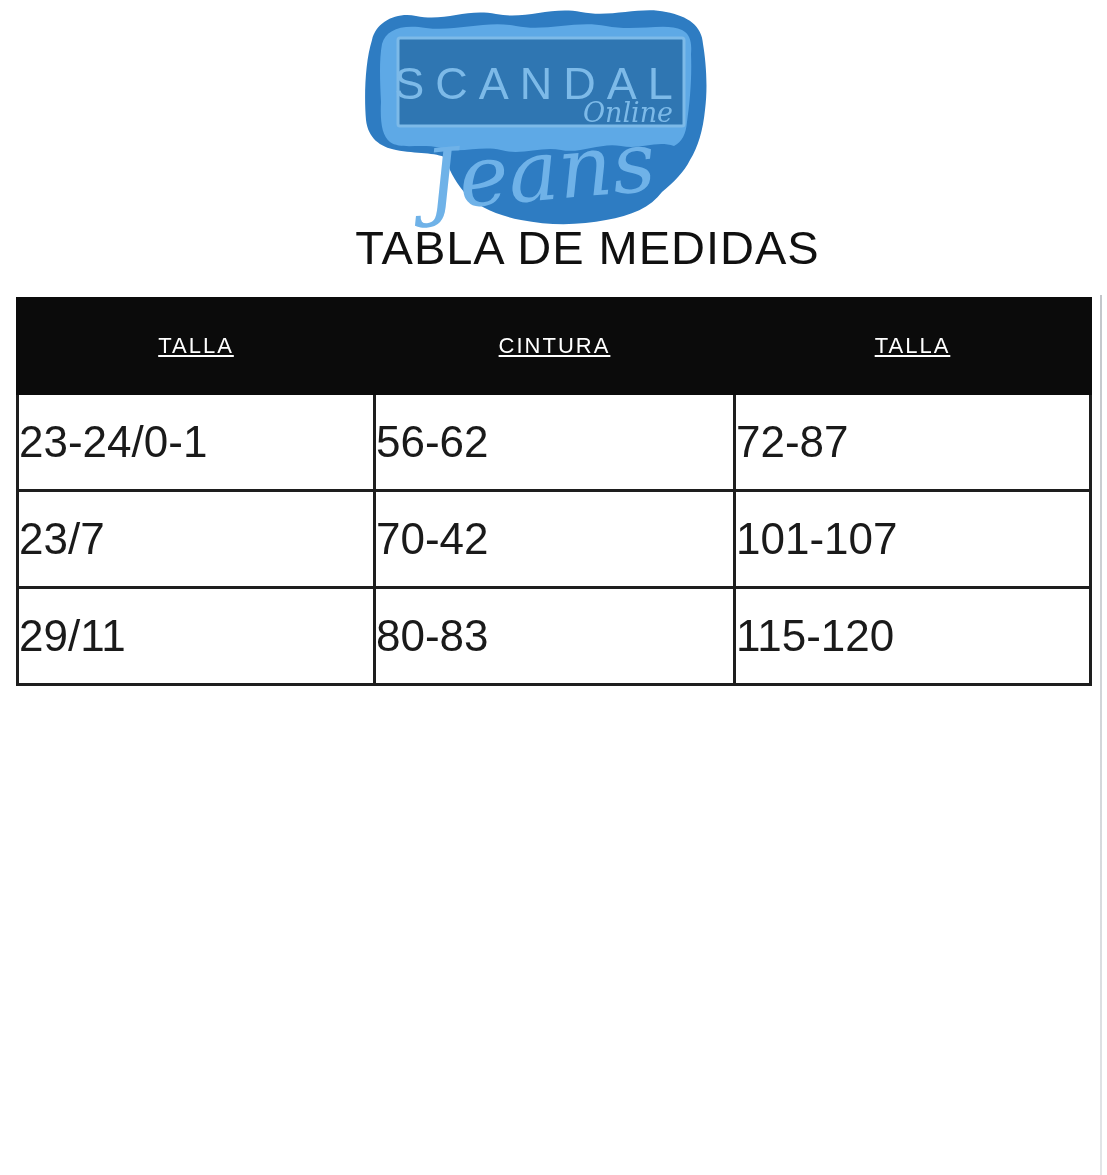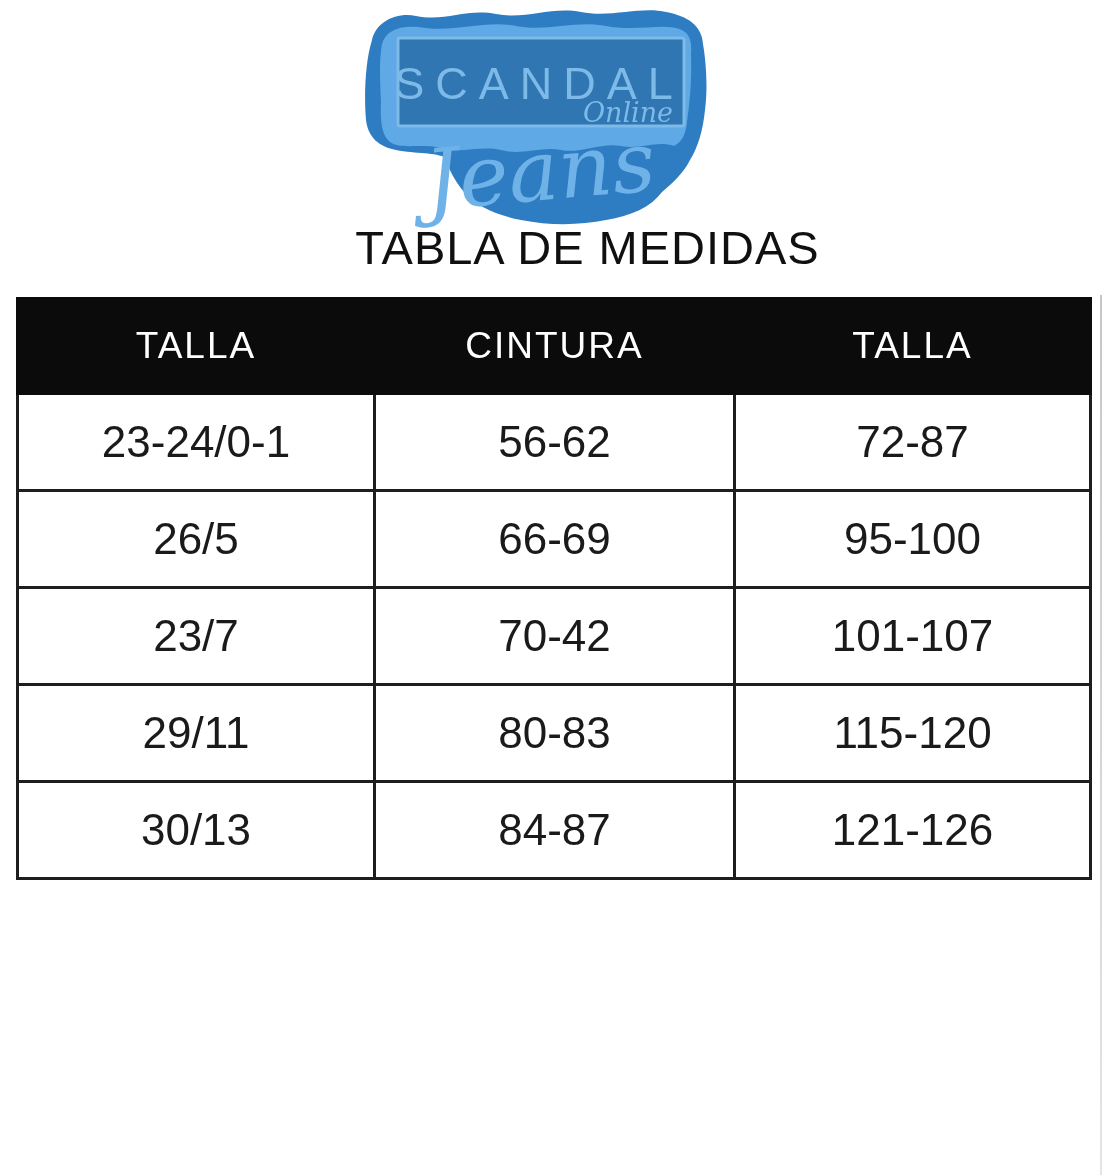--- a/index.html
+++ b/index.html
@@ -52,30 +52,31 @@
   .size-table {
     position: absolute;
     left: 16px; top: 297px;
     width: 1073px;
     border-collapse: collapse;
     table-layout: fixed;
   }
   .size-table th {
     background: var(--header-bg);
     color: var(--header-text);
-    font-size: 37px;
+    font-size: 22px;
     font-weight: normal;
     letter-spacing: 2px;
     height: 92px;
     border: 3px solid var(--header-bg);
     padding: 0;
+    text-decoration: underline;
   }
   .size-table td {
     border: 3px solid var(--border);
-    text-align: center;
+    text-align: left;
     vertical-align: middle;
     font-size: 44px;
     color: var(--text);
     height: 94px;
     padding: 0;
     background: #ffffff;
   }
 
   
   .edge-line {
@@ -146,37 +147,27 @@
         <th>TALLA</th>
       </tr>
     </thead>
     <tbody>
         <tr>
           <td>23-24/0-1</td>
           <td>56-62</td>
           <td>72-87</td>
         </tr>
         <tr>
-          <td>26/5</td>
-          <td>66-69</td>
-          <td>95-100</td>
-        </tr>
-        <tr>
           <td>23/7</td>
           <td>70-42</td>
           <td>101-107</td>
         </tr>
         <tr>
           <td>29/11</td>
           <td>80-83</td>
           <td>115-120</td>
         </tr>
-        <tr>
-          <td>30/13</td>
-          <td>84-87</td>
-          <td>121-126</td>
-        </tr>
       </tbody>
   </table>
 
   <div class="edge-line"></div>
 
 </div>
 
 </body></html>

